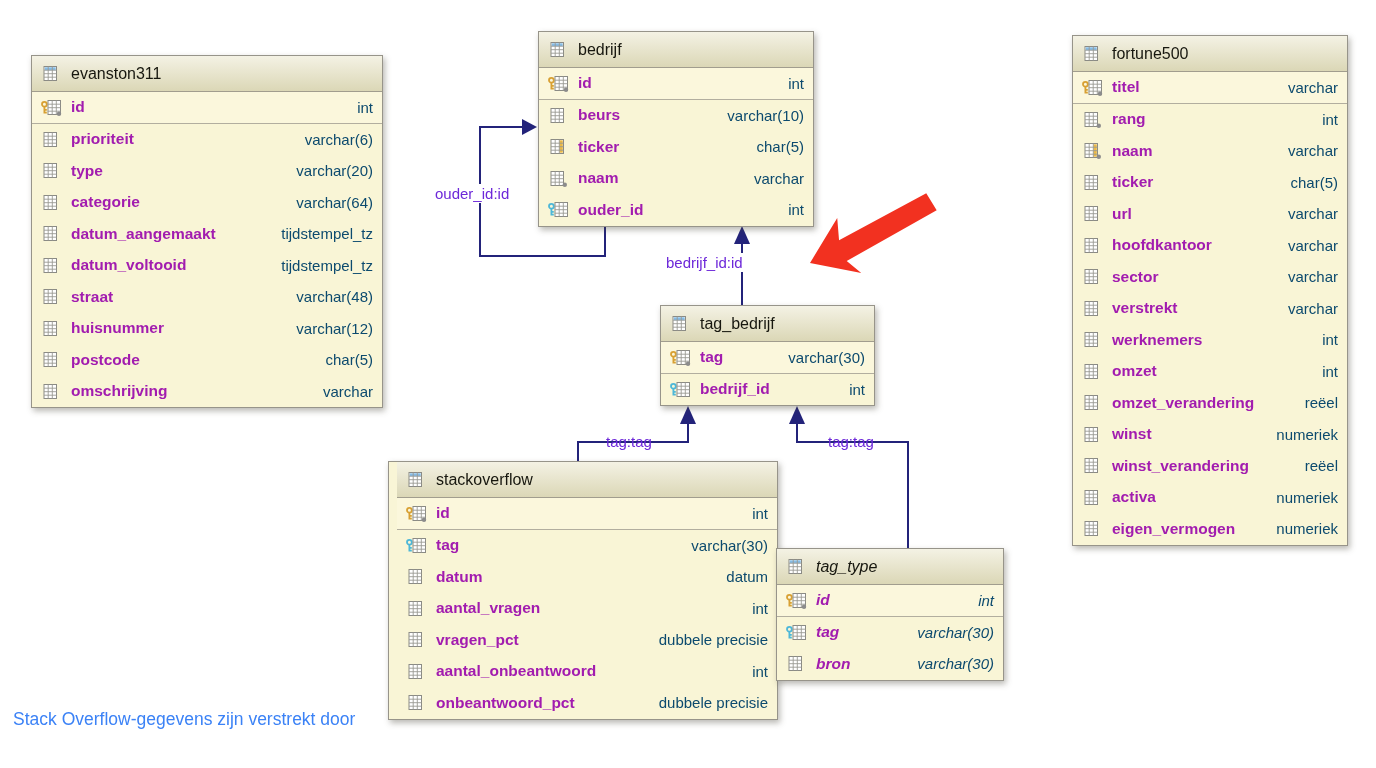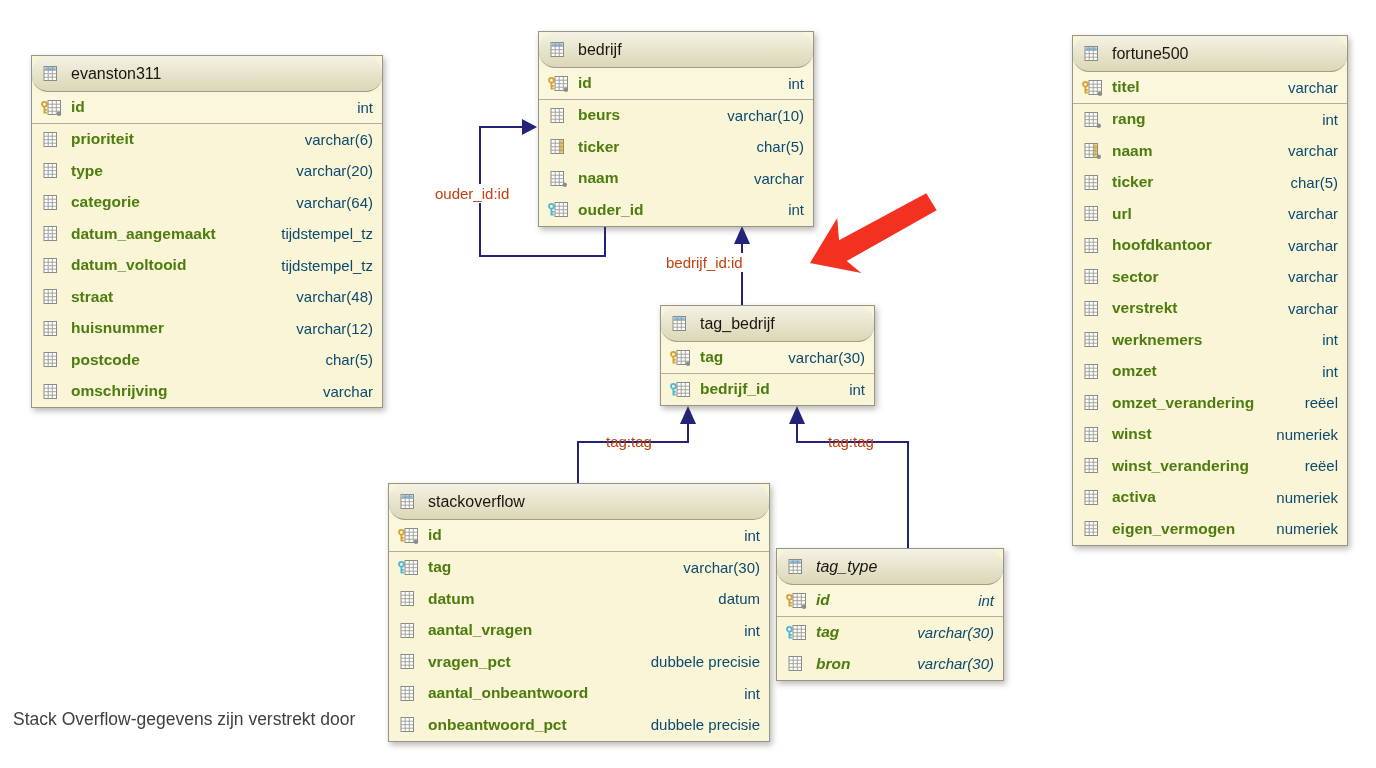--- a/index.html
+++ b/index.html
@@ -6,38 +6,38 @@
   body{font-family:"Liberation Sans", sans-serif;}
   #canvas{position:relative;width:1376px;height:768px;background:#ffffff;overflow:hidden;}
 
   
   #wires{position:absolute;left:0;top:0;z-index:1;}
 
   
   .tbl{position:absolute;background:#f9f5d6;border:1px solid #97948a;
        box-shadow:2px 3px 6px rgba(70,68,55,.38);z-index:2;}
   .tbl-h{height:35px;display:flex;align-items:center;gap:8px;padding:0 9px;
-         background:linear-gradient(#f4f2e4,#dbd7b6);border-bottom:1px solid #a19d8e;border-radius:16px;}
+         background:linear-gradient(#f4f2e4,#dbd7b6);border-bottom:1px solid #a19d8e;}
   .tbl-title{font-size:16px;color:#17170f;white-space:nowrap;}
   .row{height:31.5px;display:flex;align-items:center;gap:8px;padding:0 9px;box-sizing:border-box;}
   .row.pk{background:#fbf7dc;border-bottom:1px solid #b2ae9f;}
-  .cname{font-weight:bold;font-size:15.5px;color:#4d7c0f;white-space:nowrap;}
+  .cname{font-weight:bold;font-size:15.5px;color:#a21caf;white-space:nowrap;}
   .ctype{margin-left:auto;font-size:15px;color:#0c4a6e;white-space:nowrap;}
   .ic{flex:0 0 auto;display:block;}
 
   
-  .rel-label{position:absolute;z-index:3;font-size:15px;color:#c2410c;white-space:nowrap;}
+  .rel-label{position:absolute;z-index:3;font-size:15px;color:#6d28d9;white-space:nowrap;}
   .rel-label.opaque{background:#ffffff;padding:1px 3px;}
 
   
   #red-arrow{position:absolute;left:0;top:0;z-index:4;}
 
   
   .caption{position:absolute;left:13px;top:708px;z-index:0;font-size:17.5px;
-           line-height:23.5px;color:#404040;}
+           line-height:23.5px;color:#3b82f6;}
   .caption span{display:block;white-space:nowrap;}
 </style>
 </head>
 <body>
 
 <div id="canvas">
 
   <svg id="wires" width="1376" height="768" viewBox="0 0 1376 768">
     <g stroke="#23237a" stroke-width="2" fill="none">
       <polyline points="605,224 605,256 480,256 480,127 523,127"></polyline>
@@ -364,21 +364,21 @@
           <svg class="ic" width="22" height="17" viewBox="0 0 22 17">
             <circle cx="3.4" cy="5.2" r="2.4" fill="none" stroke="#4db7d8" stroke-width="1.8"></circle>
             <path d="M3.4 7.6 V14.6 M3.4 10.9 H5.8 M3.4 13.7 H5.8" stroke="#4db7d8" stroke-width="1.8" fill="none"></path>
             <rect x="7" y="1.5" width="12.5" height="14" fill="#ffffff" stroke="#8b8b85" stroke-width="1"></rect>
             <path d="M11.2 1.5 V15.5 M15.3 1.5 V15.5 M7 5.2 H19.5 M7 8.7 H19.5 M7 12.2 H19.5" stroke="#9a9a93" stroke-width="0.9" fill="none"></path>
           </svg>
           <span class="cname">bedrijf_id</span>
           <span class="ctype">int</span>
         </div>
       </div>
-      <div class="tbl" style="left: 388px; top: 483px; width: 380px;">
+      <div class="tbl" style="left: 388px; top: 461px; width: 380px; padding-left: 8px;">
         <div class="tbl-h">
           <svg class="ic" width="22" height="17" viewBox="0 0 22 17">
             <rect x="3" y="1.5" width="12.5" height="14" fill="#ffffff" stroke="#8b8b85" stroke-width="1"></rect>
             <rect x="3.8" y="2.3" width="10.9" height="3" fill="#85bce6"></rect>
             <path d="M7.2 1.5 V15.5 M11.3 1.5 V15.5 M3 5.2 H15.5 M3 8.7 H15.5 M3 12.2 H15.5" stroke="#9a9a93" stroke-width="0.9" fill="none"></path>
           </svg>
           <span class="tbl-title">stackoverflow</span>
         </div>
         <div class="row pk">
           <svg class="ic" width="22" height="17" viewBox="0 0 22 17">

